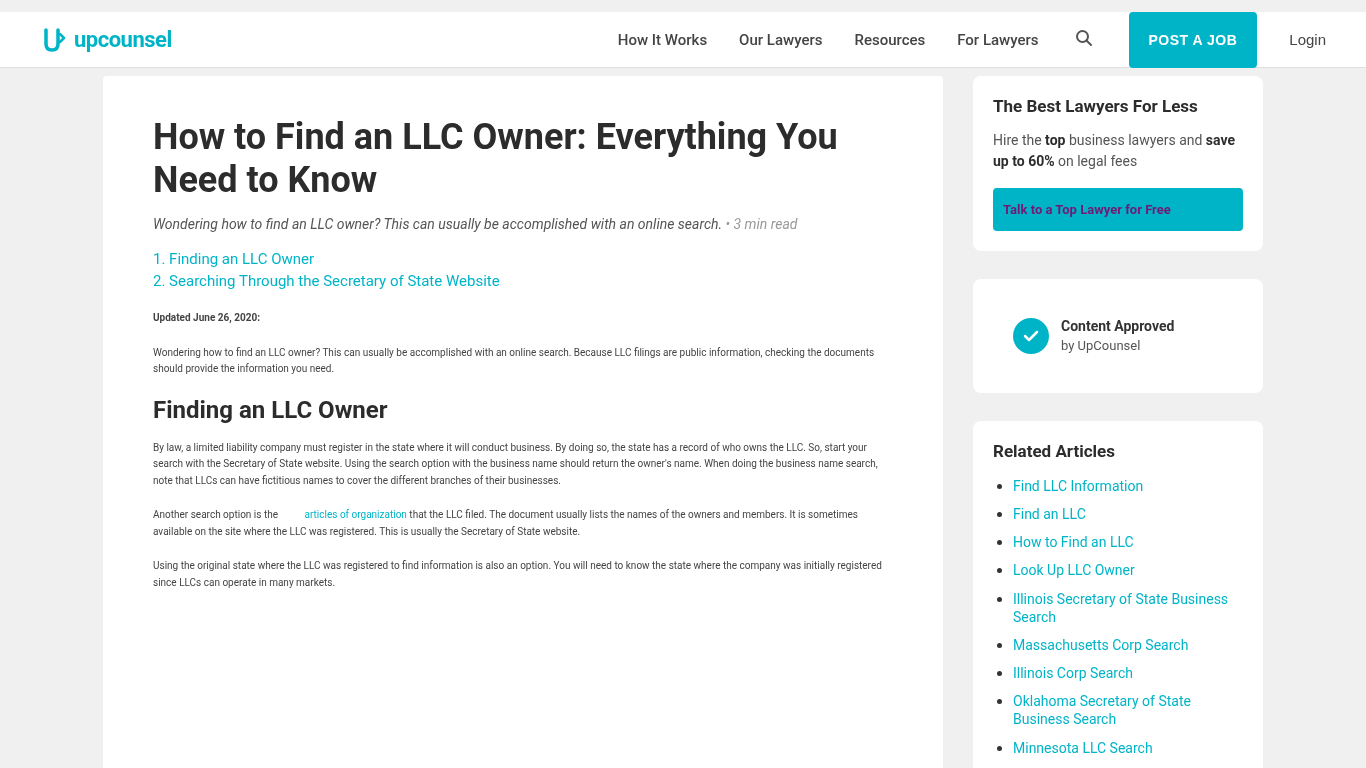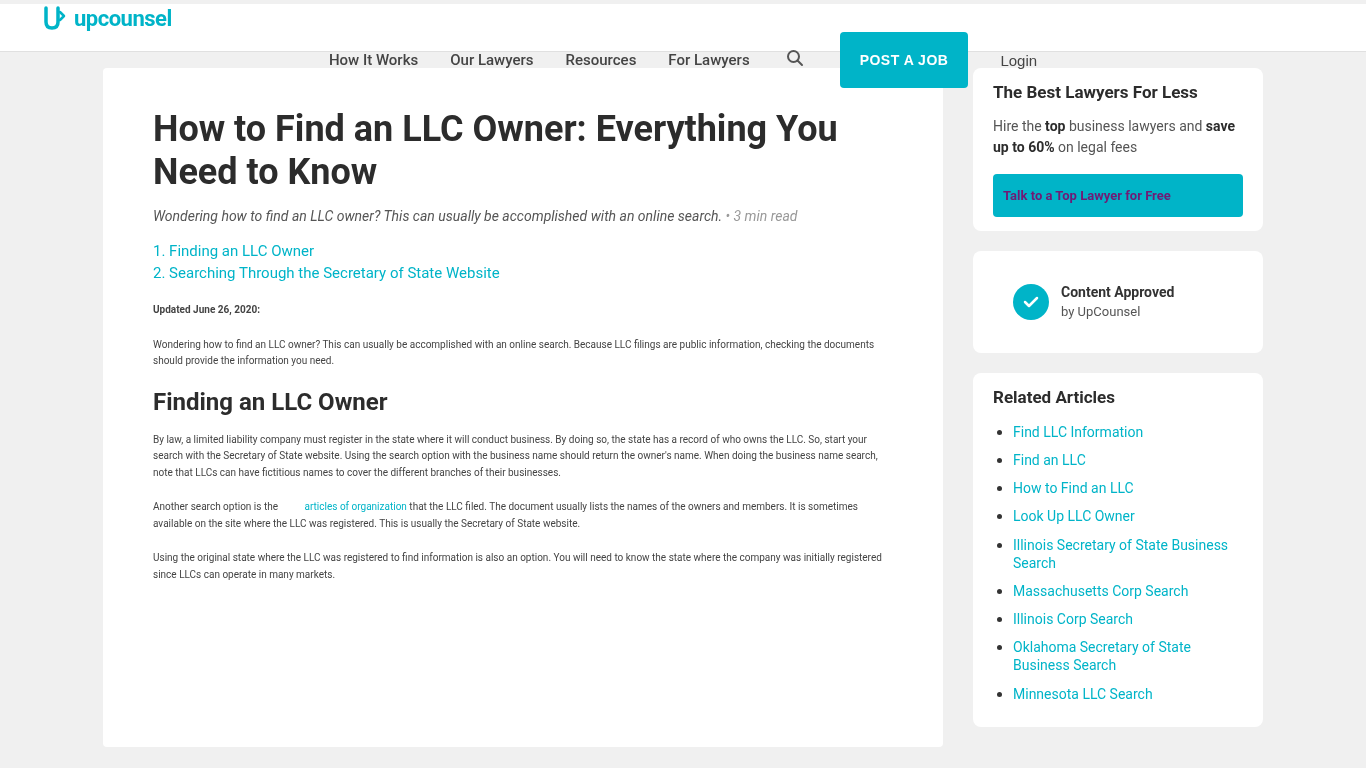--- a/index.html
+++ b/index.html
@@ -2,28 +2,27 @@
 <html><head>
   <meta charset="utf-8">
   <style>
     * { box-sizing: border-box; margin: 0; padding: 0; }
     body { font-family: -apple-system, BlinkMacSystemFont, 'Segoe UI', Roboto, sans-serif; background: #f0f0f0; color: #333; font-size: 15px; }
 
     
     header {
       background: #fff;
       border-bottom: 1px solid #e0e0e0;
-      height: 48px;
+      height: 56px;
       display: flex;
       align-items: center;
       padding: 0 40px;
       position: sticky;
-      top: 4px;
+      top: 12px;
       z-index: 100;
-      flex-direction: column;
     }
     .logo-wrap {
       display: flex;
       align-items: center;
       gap: 6px;
       margin-right: auto;
       text-decoration: none;
     }
     .logo-icon {
       width: 28px;
@@ -142,22 +141,22 @@
 
     
     .sidebar {
       width: 290px;
       flex-shrink: 0;
     }
 
     .sidebar-card {
       background: #fff;
       border-radius: 8px;
-      padding: 14px 20px;
-      margin-bottom: 20px;
+      padding: 20px 20px;
+      margin-bottom: 28px;
     }
 
     .sidebar-card-title {
       font-size: 17px;
       font-weight: 700;
       color: #2c2c2c;
       margin-bottom: 14px;
     }
 
     .sidebar-card p {

